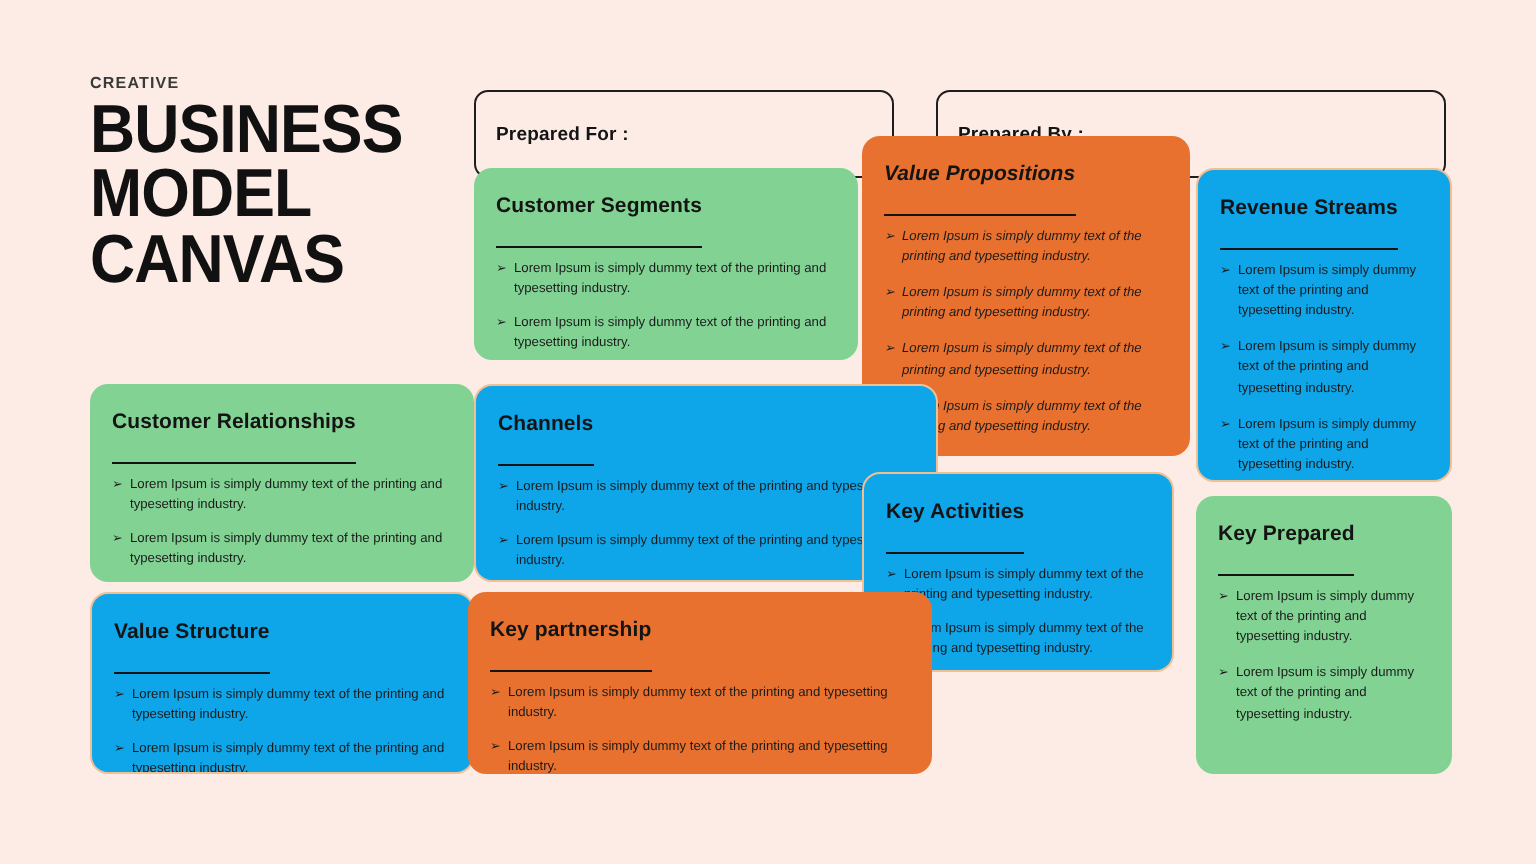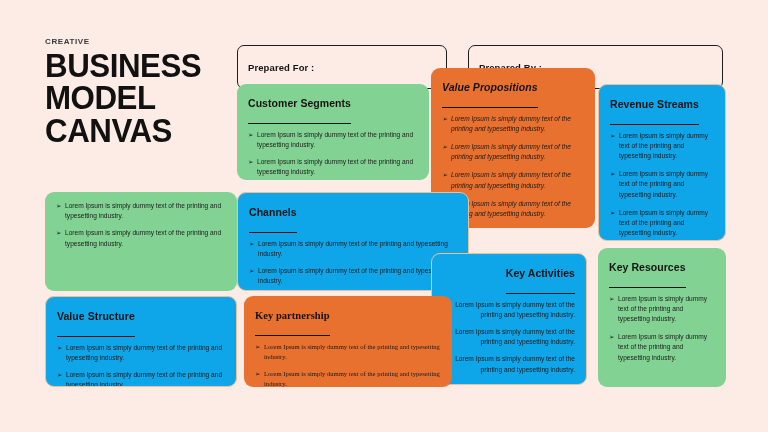--- a/index.html
+++ b/index.html
@@ -91,24 +91,24 @@
     color:#1b1b1b;
   }
   .btext{flex:1 1 auto;}
 
   
   #card-customer-segments{left:237px;top:84px;width:192px;height:96px;}
   #card-value-propositions{left:431px;top:68px;width:164px;height:160px;font-style:italic;}
   #card-revenue-streams{left:598px;top:84px;width:128px;height:157px;}
   #card-customer-relationships{left:45px;top:192px;width:192px;height:99px;}
   #card-channels{left:237px;top:192px;width:232px;height:99px;}
-  #card-key-activities{left:431px;top:253px;width:156px;height:132px;text-align:right;}
+  #card-key-activities{left:431px;top:236px;width:156px;height:100px;}
   #card-key-resources{left:598px;top:248px;width:128px;height:139px;}
   #card-cost-structure{left:45px;top:296px;width:192px;height:91px;}
-  #card-key-partnership{left:244px;top:296px;width:208px;height:91px;font-family:Liberation Serif, serif;}
+  #card-key-partnership{left:234px;top:296px;width:232px;height:91px;}
 
   
   #card-revenue-streams li,#card-key-resources li{margin-bottom:8px;}
   #card-value-propositions li{margin-bottom:8px;}
 </style>
 </head>
 <body>
 
 <div class="canvas">
 
@@ -178,20 +178,21 @@
           <span class="btext">Lorem Ipsum is simply dummy text of the printing and typesetting industry.</span>
         </li>
         <li>
           <span class="bullet">➢</span>
           <span class="btext">Lorem Ipsum is simply dummy text of the printing and typesetting industry.</span>
         </li>
       </ul>
   </div>
 
   <div class="card green" id="card-customer-relationships">
+    <h3>Customer Relationships</h3>
     <ul>
         <li>
           <span class="bullet">➢</span>
           <span class="btext">Lorem Ipsum is simply dummy text of the printing and typesetting industry.</span>
         </li>
         <li>
           <span class="bullet">➢</span>
           <span class="btext">Lorem Ipsum is simply dummy text of the printing and typesetting industry.</span>
         </li>
       </ul>
@@ -223,21 +224,21 @@
           <span class="btext">Lorem Ipsum is simply dummy text of the printing and typesetting industry.</span>
         </li>
         <li>
           <span class="bullet">➢</span>
           <span class="btext">Lorem Ipsum is simply dummy text of the printing and typesetting industry.</span>
         </li>
       </ul>
   </div>
 
   <div class="card green" id="card-key-resources">
-    <h3>Key Resources</h3>
+    <h3>Key Prepared</h3>
     <ul>
         <li>
           <span class="bullet">➢</span>
           <span class="btext">Lorem Ipsum is simply dummy text of the printing and typesetting industry.</span>
         </li>
         <li>
           <span class="bullet">➢</span>
           <span class="btext">Lorem Ipsum is simply dummy text of the printing and typesetting industry.</span>
         </li>
       </ul>

